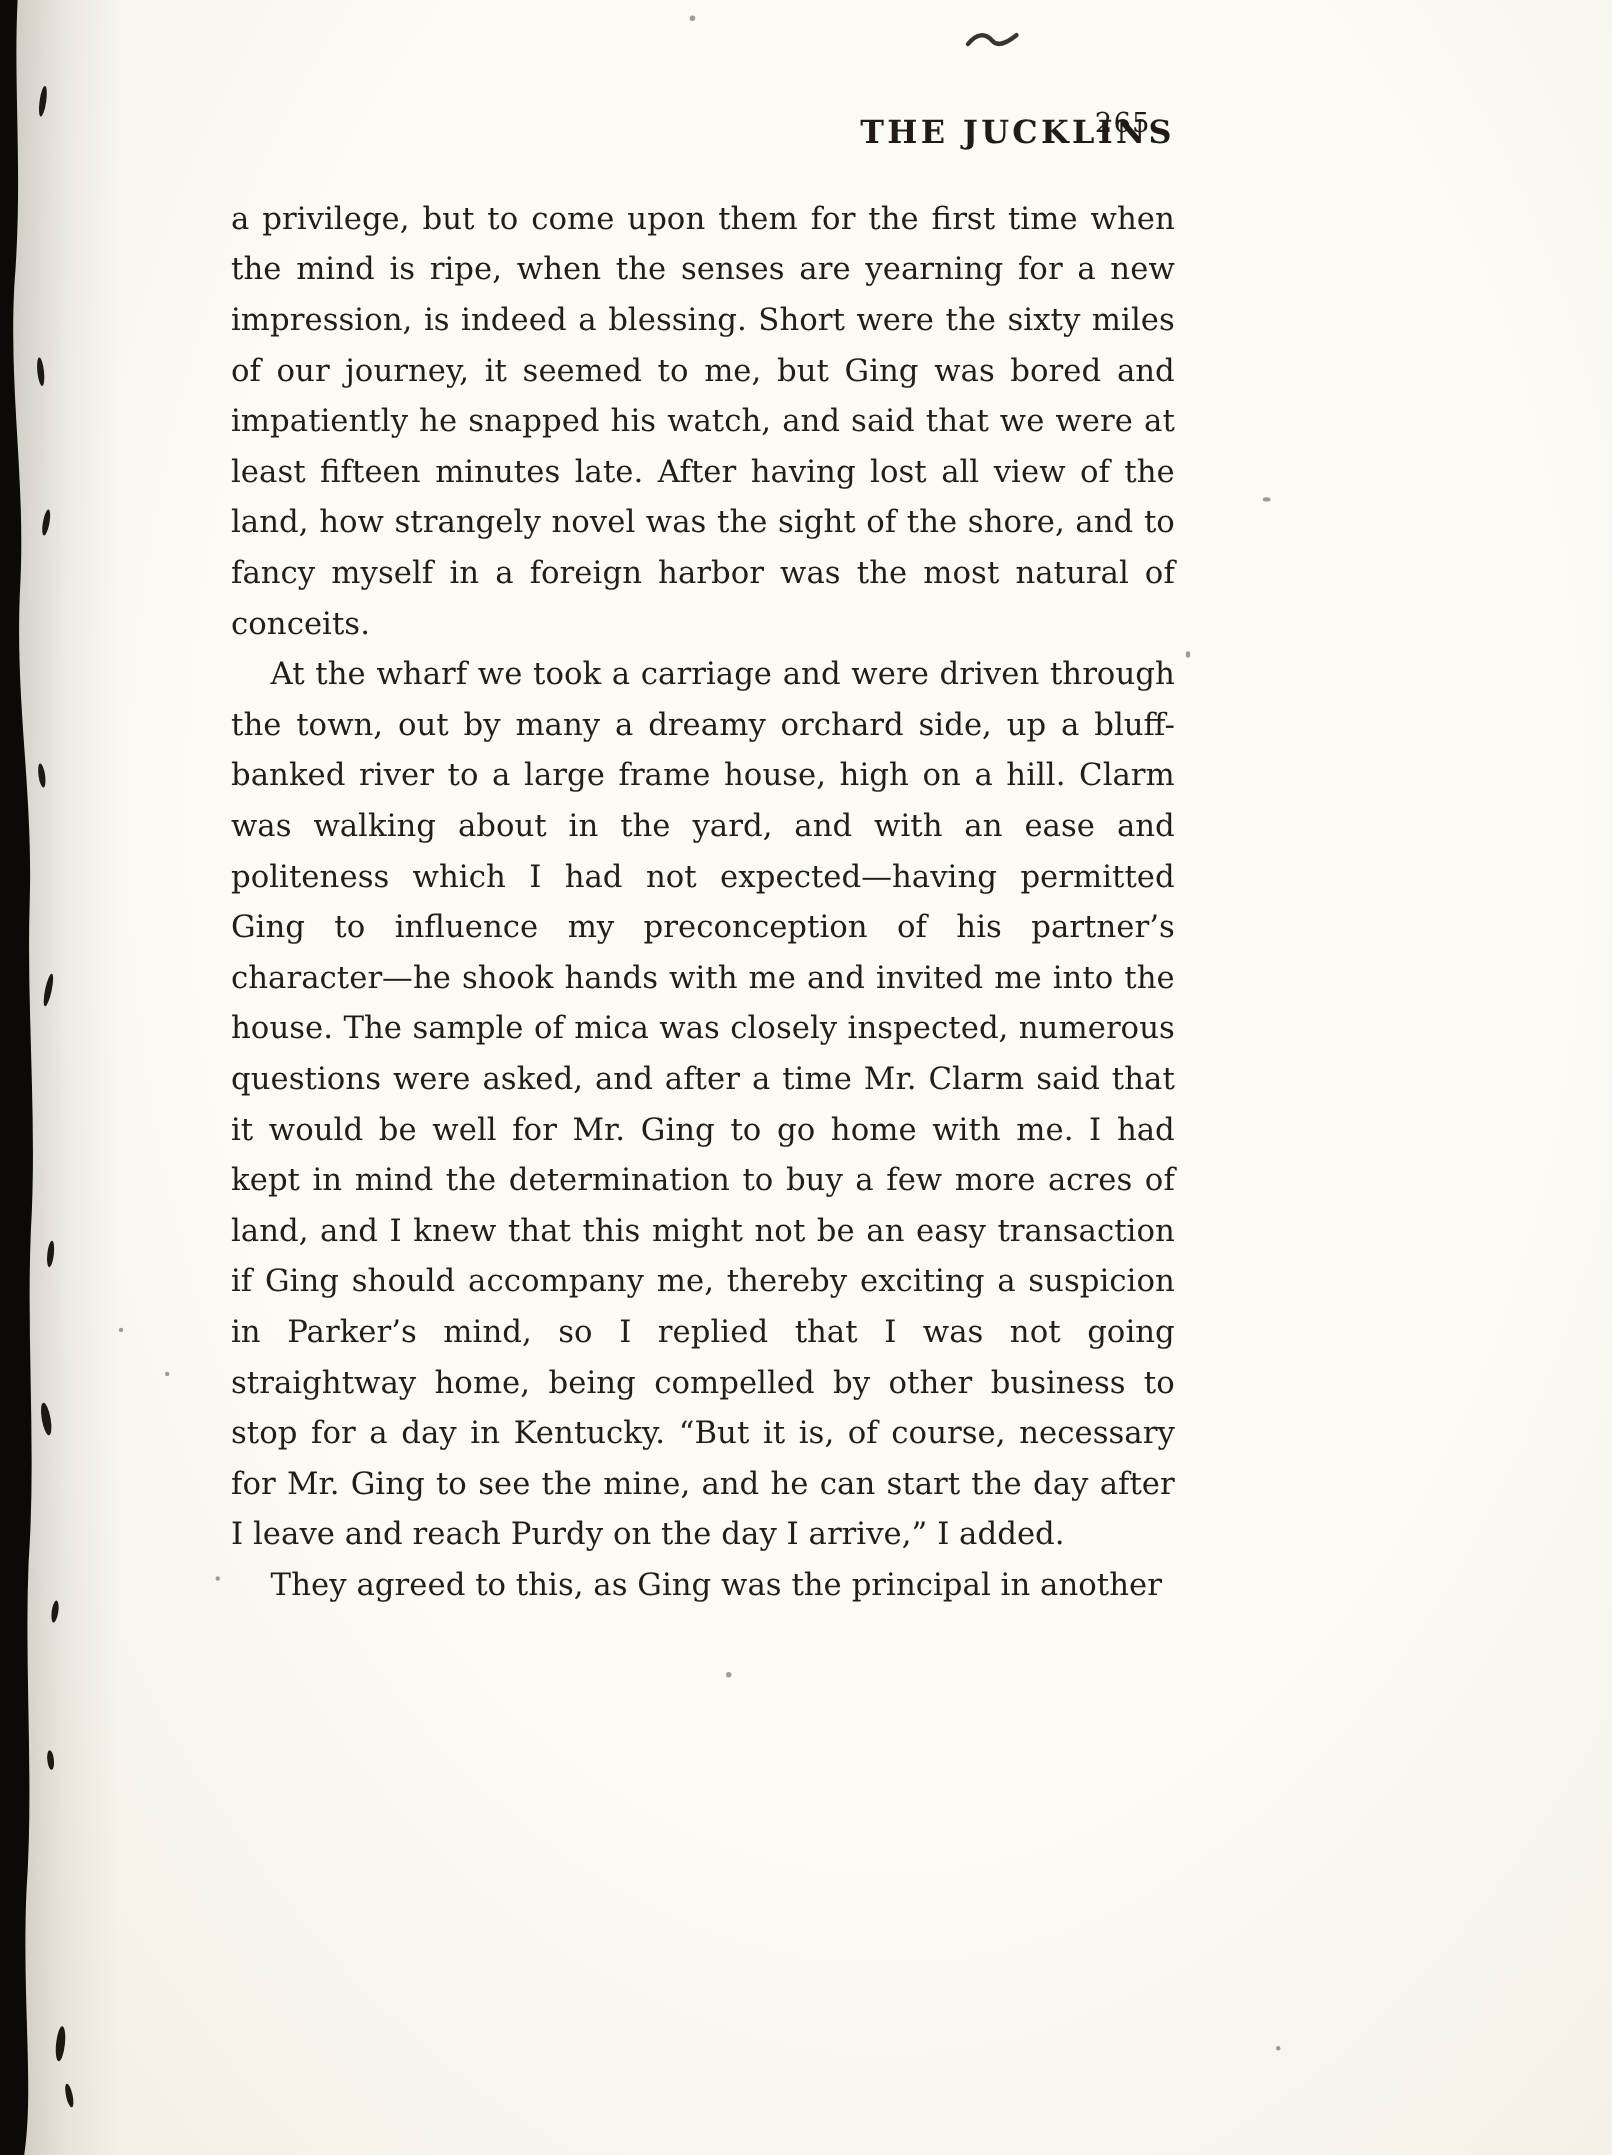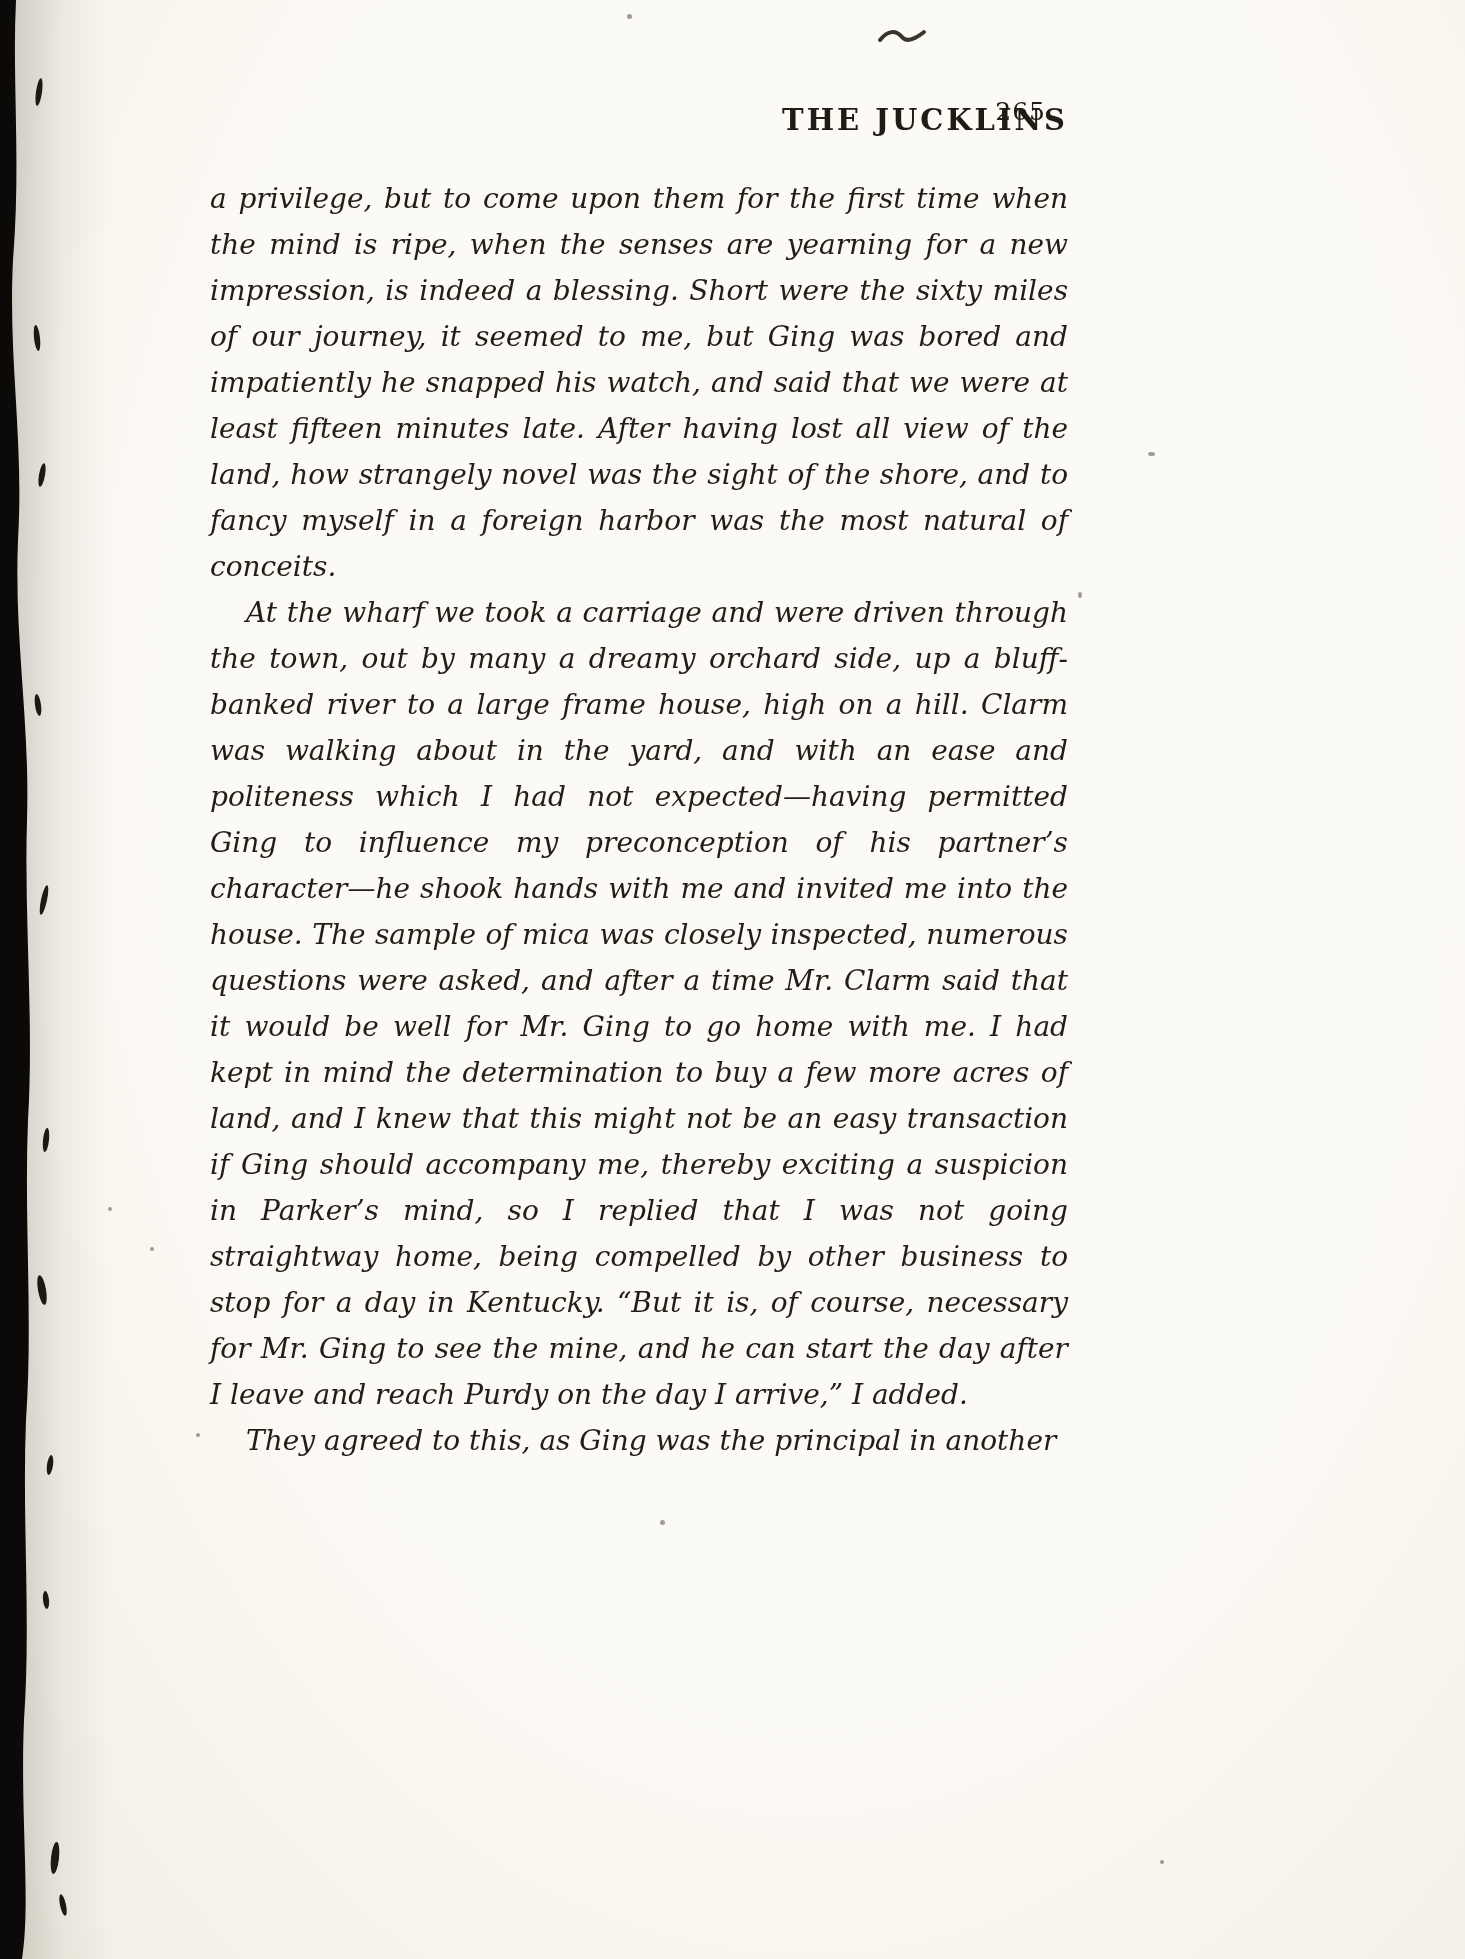--- a/index.html
+++ b/index.html
@@ -59,21 +59,20 @@
     position: absolute;
     left: 210px; top: 176px;
     width: 858px;
     color: #221d16;
     font-size: 28px;
     line-height: 46px;
   }
   .para {
     text-align: justify;
     margin: 0;
-    font-style: italic;
   }
   .para.indent { text-indent: 36px; }
 
   
   .artifact {
     position: absolute;
     background: #2a251d;
     border-radius: 50%;
     pointer-events: none;
   }

